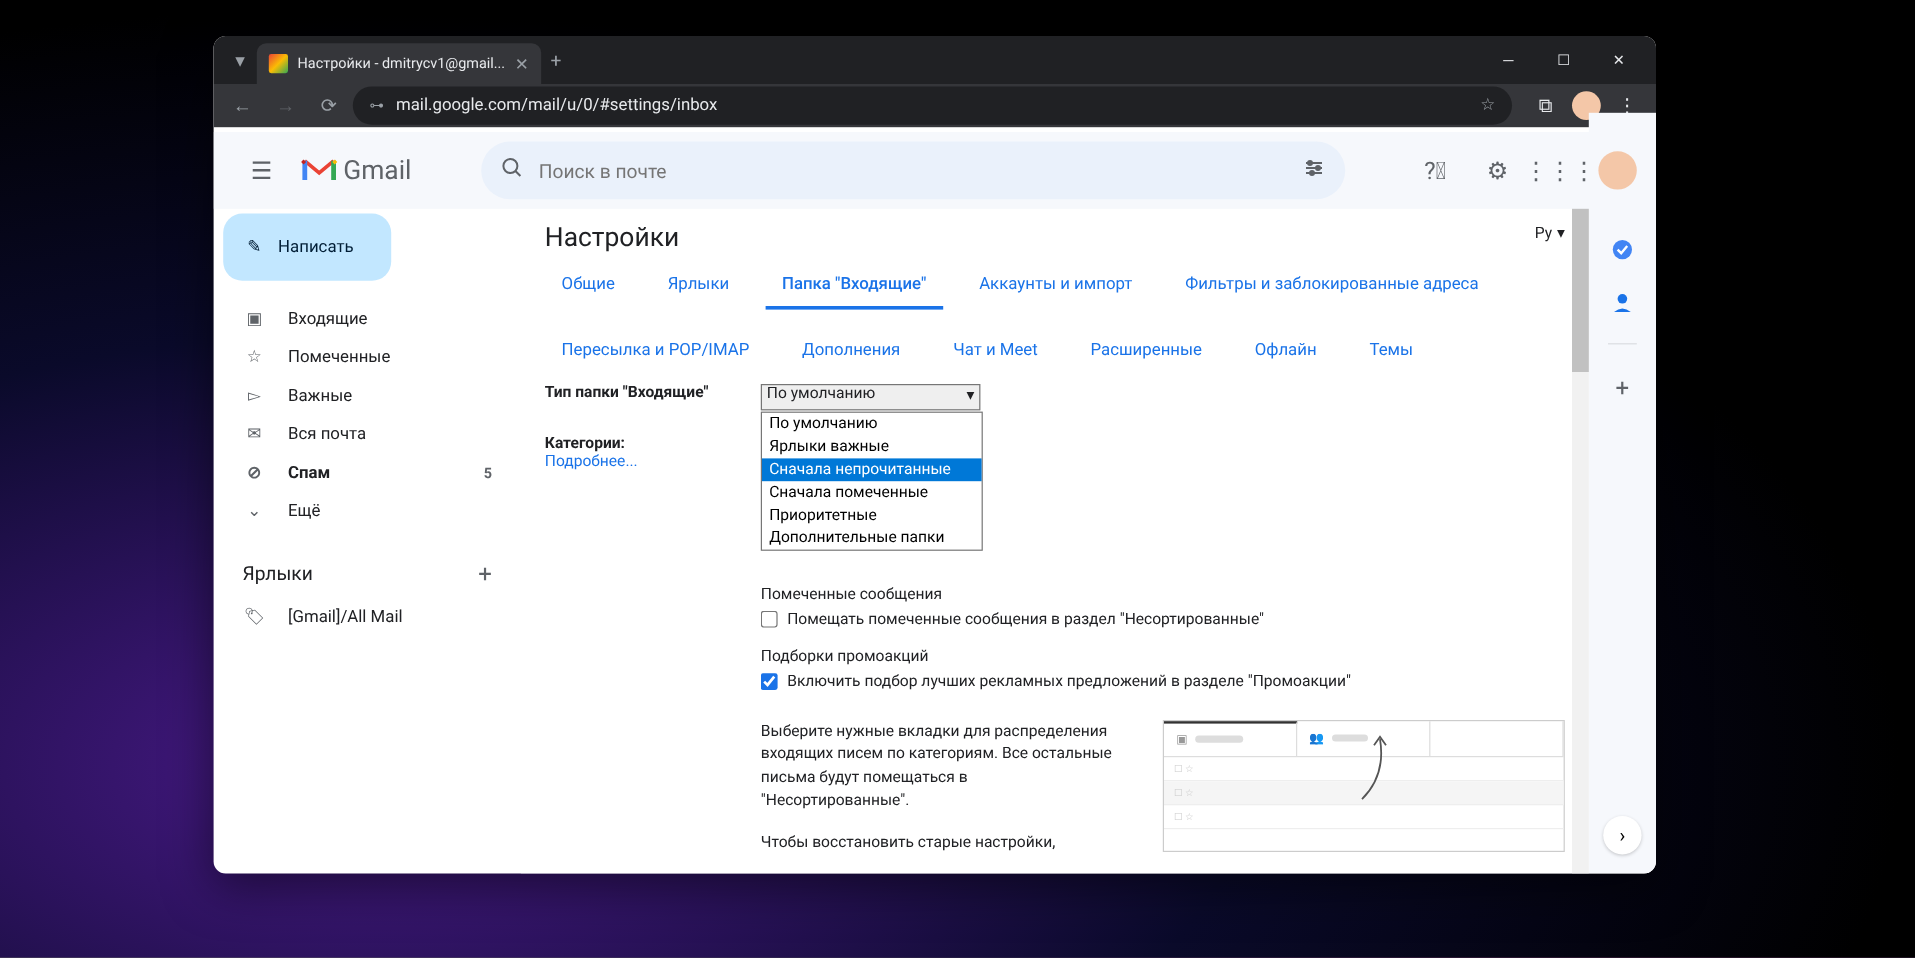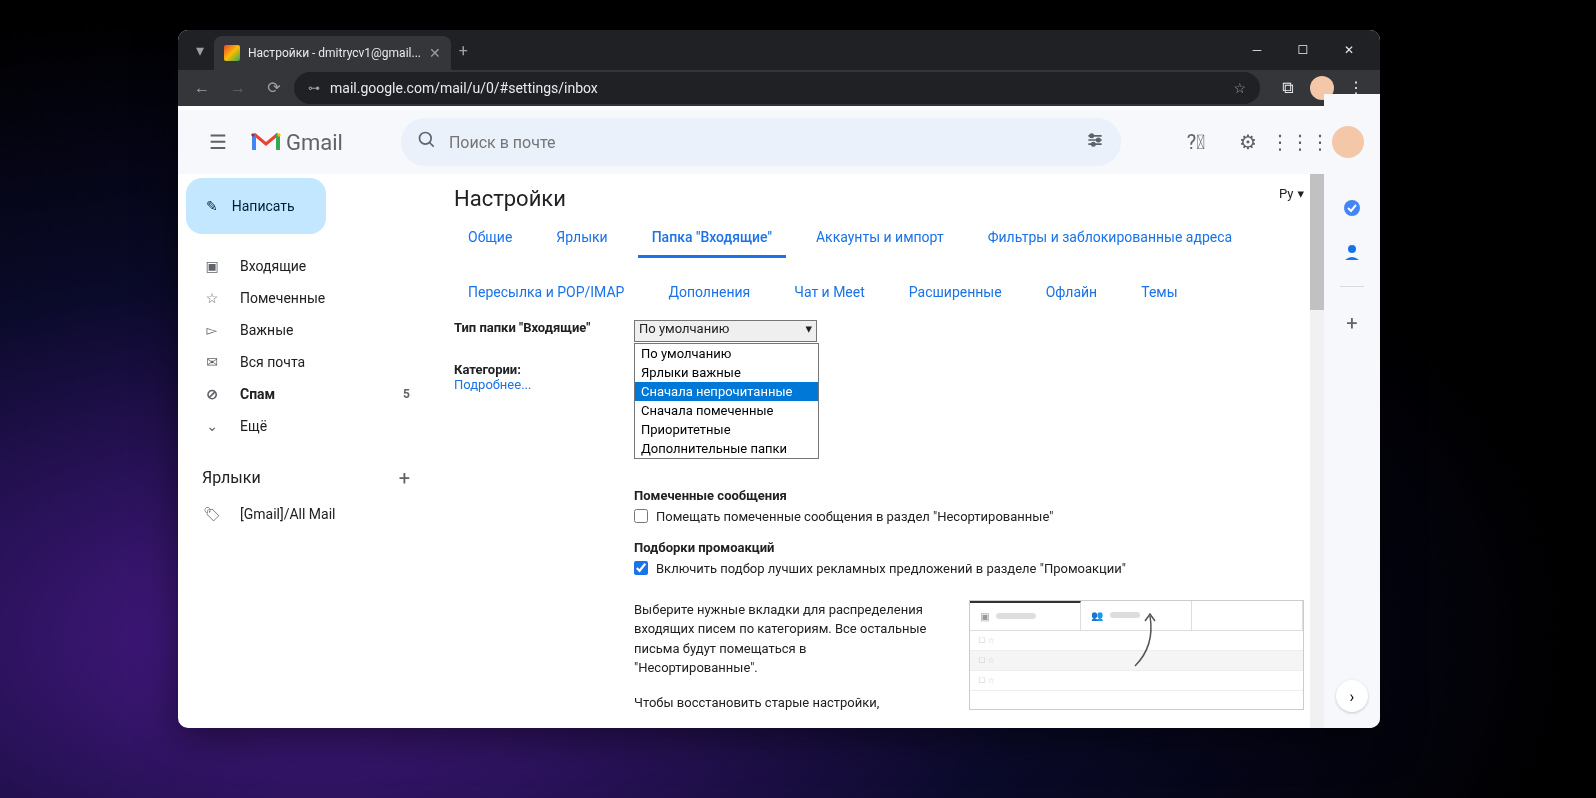--- a/index.html
+++ b/index.html
@@ -50,21 +50,21 @@
 .settings-body{display:flex;gap:20px;margin-top:10px;font-size:13px;color:#202124}
 .setting-label{width:160px;font-weight:700;font-size:13px}
 .setting-label a{color:#1a73e8;font-weight:400;text-decoration:none}
 .setting-content{flex:1}
 .select-box{width:183px;height:22px;border:1px solid #767676;background:#efefef;font-size:13px;padding:0 4px;position:relative}
 .dropdown{position:absolute;top:22px;left:-1px;width:185px;background:#fff;border:1px solid #767676;z-index:10}
 .dropdown-item{padding:2px 6px;font-size:13px;color:#000}
 .dropdown-item.highlighted{background:#0078d7;color:#fff}
 .check-row{display:flex;align-items:center;gap:8px;margin:4px 0;font-size:13px}
 .check-row input{width:14px;height:14px;accent-color:#1a73e8}
-.section-head{font-weight:700;margin:16px 0 6px;font-size:13px}
+.section-head{font-weight:400;margin:16px 0 6px;font-size:13px}
 .desc{font-size:13px;color:#202124;line-height:1.5;max-width:300px}
 .preview-img{width:340px;height:110px;border:1px solid #ccc;margin-left:20px;background:#fff;position:relative}
 .right-panel{position:absolute;right:0;top:64px;bottom:0;width:56px;background:#f6f8fc;display:flex;flex-direction:column;align-items:center;padding-top:16px;gap:24px}
 .panel-icon{width:20px;height:20px}
 .panel-sep{width:24px;height:1px;background:#dadce0}
 .panel-expand{margin-top:auto;margin-bottom:16px;width:32px;height:32px;display:flex;align-items:center;justify-content:center;background:#fff;border-radius:50%;box-shadow:0 1px 3px rgba(0,0,0,0.2)}
 .scroll-track{position:absolute;right:56px;top:80px;bottom:0;width:14px;background:#f1f1f1}
 .scroll-thumb{position:absolute;top:0;width:14px;height:200px;background:#c1c1c1}
 .prev-tabs{display:flex;height:30px;border-bottom:1px solid #ddd}
 .prev-tab{flex:1;border-right:1px solid #ddd;display:flex;align-items:center;padding:0 10px;gap:6px;font-size:10px;color:#999}

